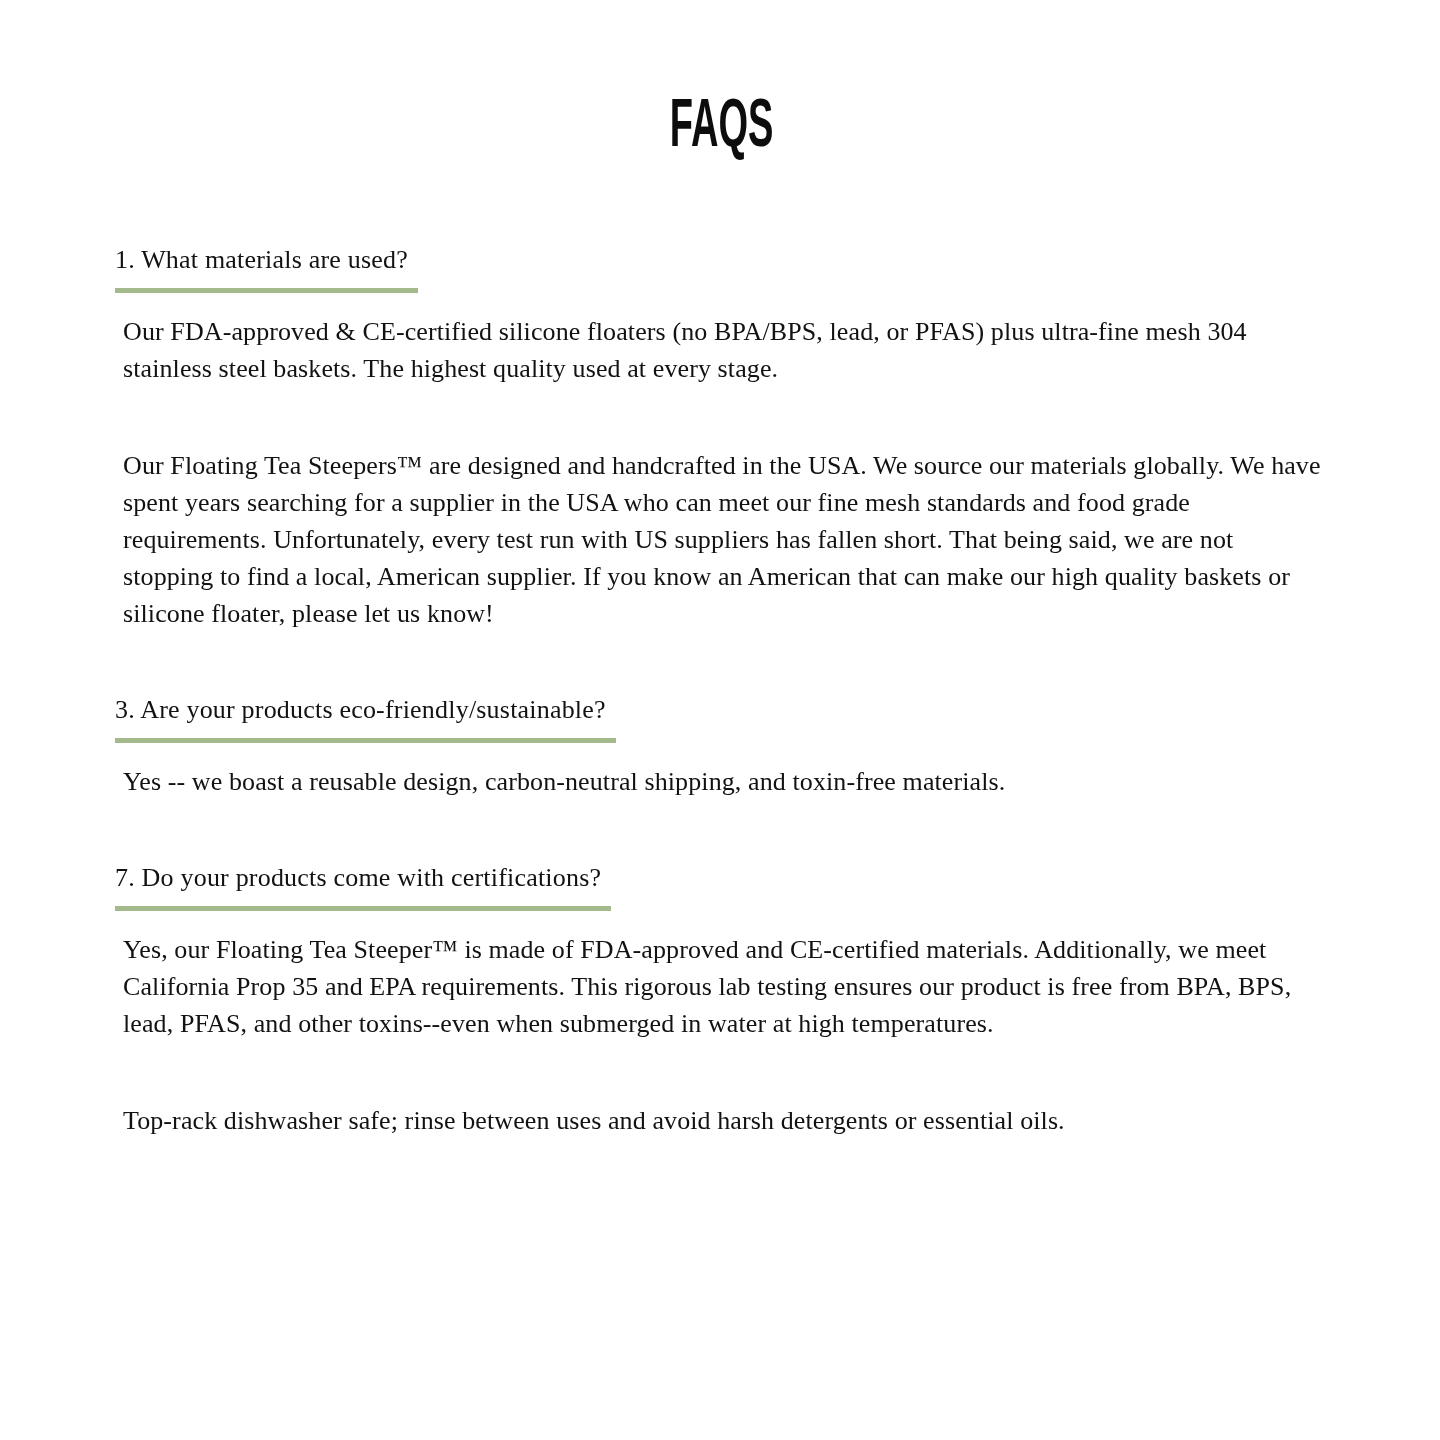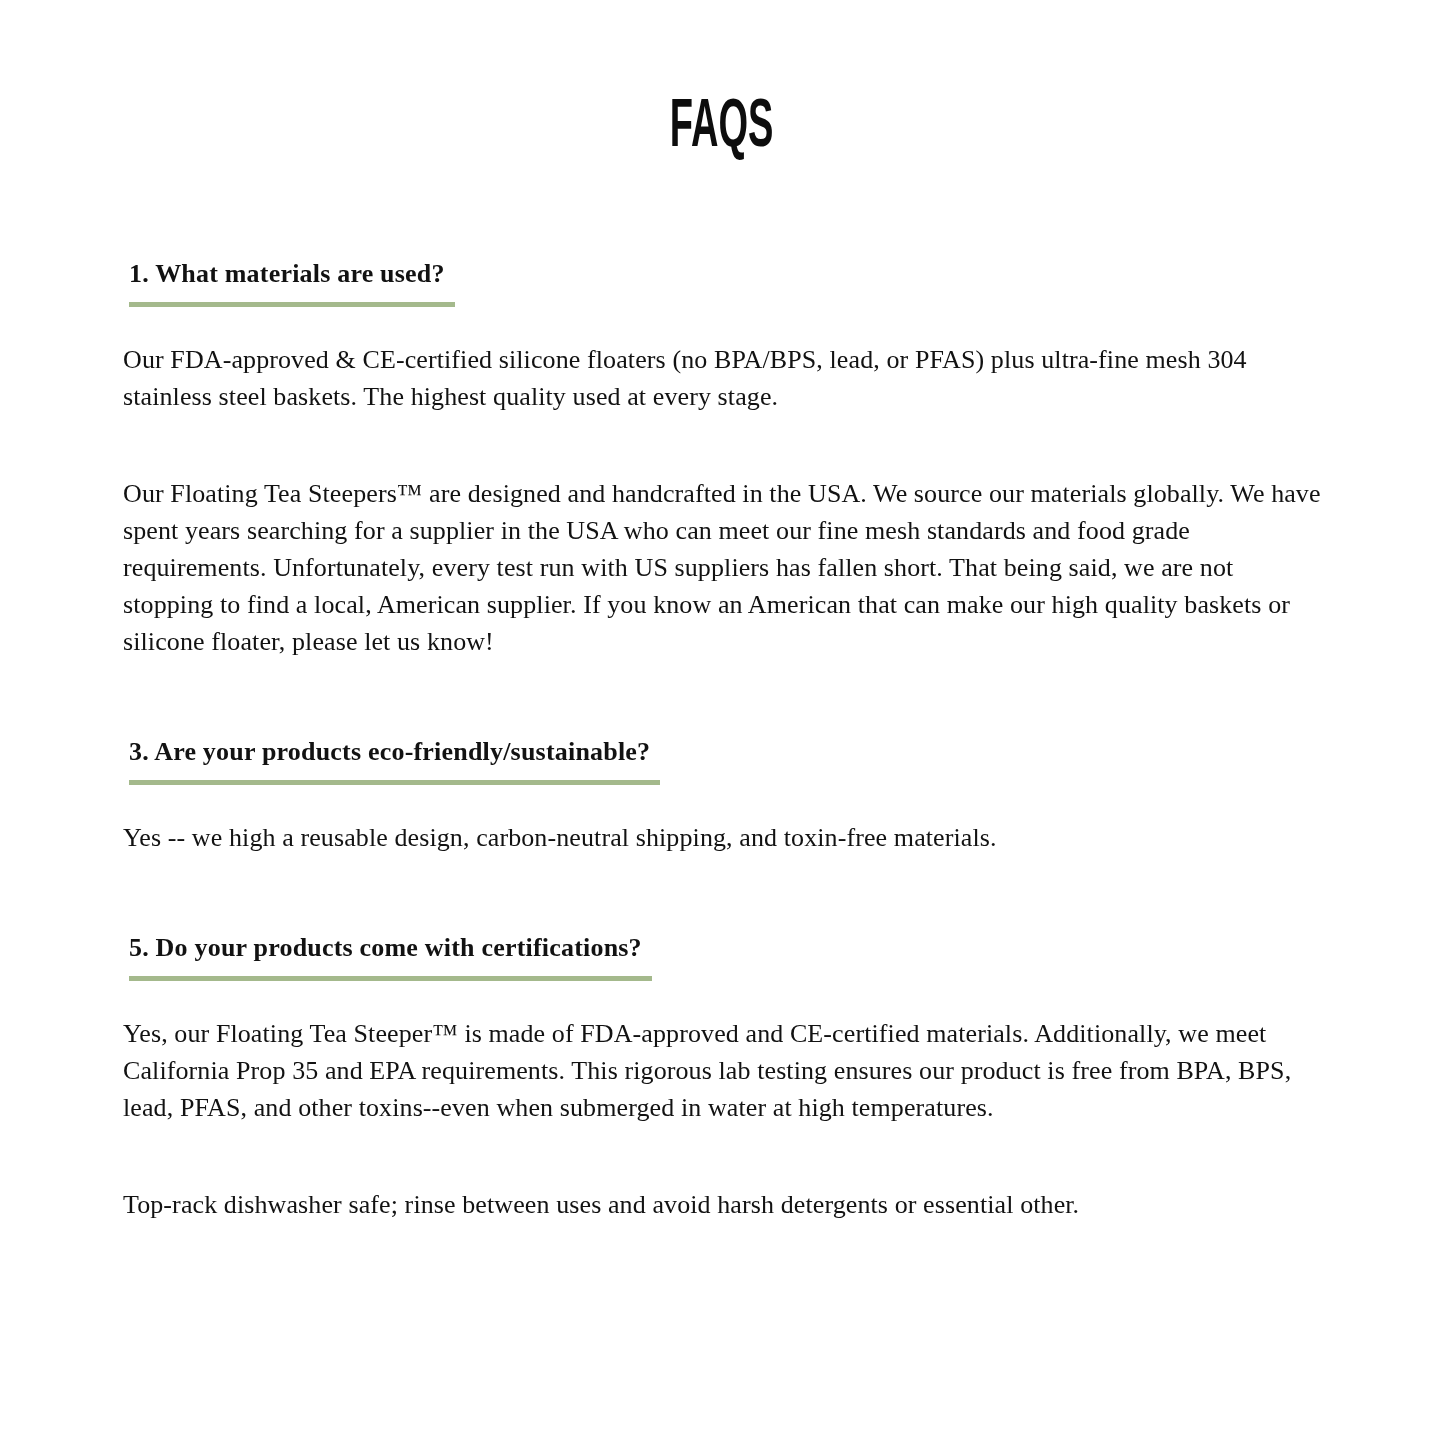--- a/index.html
+++ b/index.html
@@ -31,23 +31,23 @@
     display: inline-block;
     transform: scaleX(0.56);
     transform-origin: center;
     white-space: nowrap;
   }
   .faq-item {
     margin: 0 0 60px 0;
   }
   .faq-question {
     display: inline-block;
-    margin: 14px;
+    margin: 0;
     font-size: 26px;
-    font-weight: 700;
+    font-weight: 400;
     line-height: 36px;
     color: #121212;
     padding: 0 10px 10px 0;
     border-bottom: 5px solid #a4b98c;
     letter-spacing: 0.2px;
   }
   .faq-answer {
     margin: 20px 0 0 8px;
     font-size: 26px;
     font-weight: 400;
@@ -68,25 +68,25 @@
     <h2 class="faq-question">1. What materials are used?</h2>
     <p class="faq-answer">Our FDA-approved &amp; CE-certified silicone floaters (no BPA/BPS, lead, or PFAS) plus ultra-fine mesh 304 stainless steel baskets. The highest quality used at every stage.</p>
   </section>
 
   <section class="faq-item">
     <p class="faq-answer">Our Floating Tea Steepers™ are designed and handcrafted in the USA. We source our materials globally. We have spent years searching for a supplier in the USA who can meet our fine mesh standards and food grade requirements. Unfortunately, every test run with US suppliers has fallen short. That being said, we are not stopping to find a local, American supplier. If you know an American that can make our high quality baskets or silicone floater, please let us know!</p>
   </section>
 
   <section class="faq-item">
     <h2 class="faq-question">3. Are your products eco-friendly/sustainable?</h2>
-    <p class="faq-answer">Yes -- we high a reusable design, carbon-neutral shipping, and toxin-free materials.</p>
+    <p class="faq-answer">Yes -- we boast a reusable design, carbon-neutral shipping, and toxin-free materials.</p>
   </section>
 
   <section class="faq-item">
-    <h2 class="faq-question">5. Do your products come with certifications?</h2>
+    <h2 class="faq-question">7. Do your products come with certifications?</h2>
     <p class="faq-answer">Yes, our Floating Tea Steeper™ is made of FDA-approved and CE-certified materials. Additionally, we meet California Prop 35 and EPA requirements. This rigorous lab testing ensures our product is free from BPA, BPS, lead, PFAS, and other toxins--even when submerged in water at high temperatures.</p>
   </section>
 
   <section class="faq-item">
-    <p class="faq-answer">Top-rack dishwasher safe; rinse between uses and avoid harsh detergents or essential other.</p>
+    <p class="faq-answer">Top-rack dishwasher safe; rinse between uses and avoid harsh detergents or essential oils.</p>
   </section>
 
 </div>
 
 </body></html>

